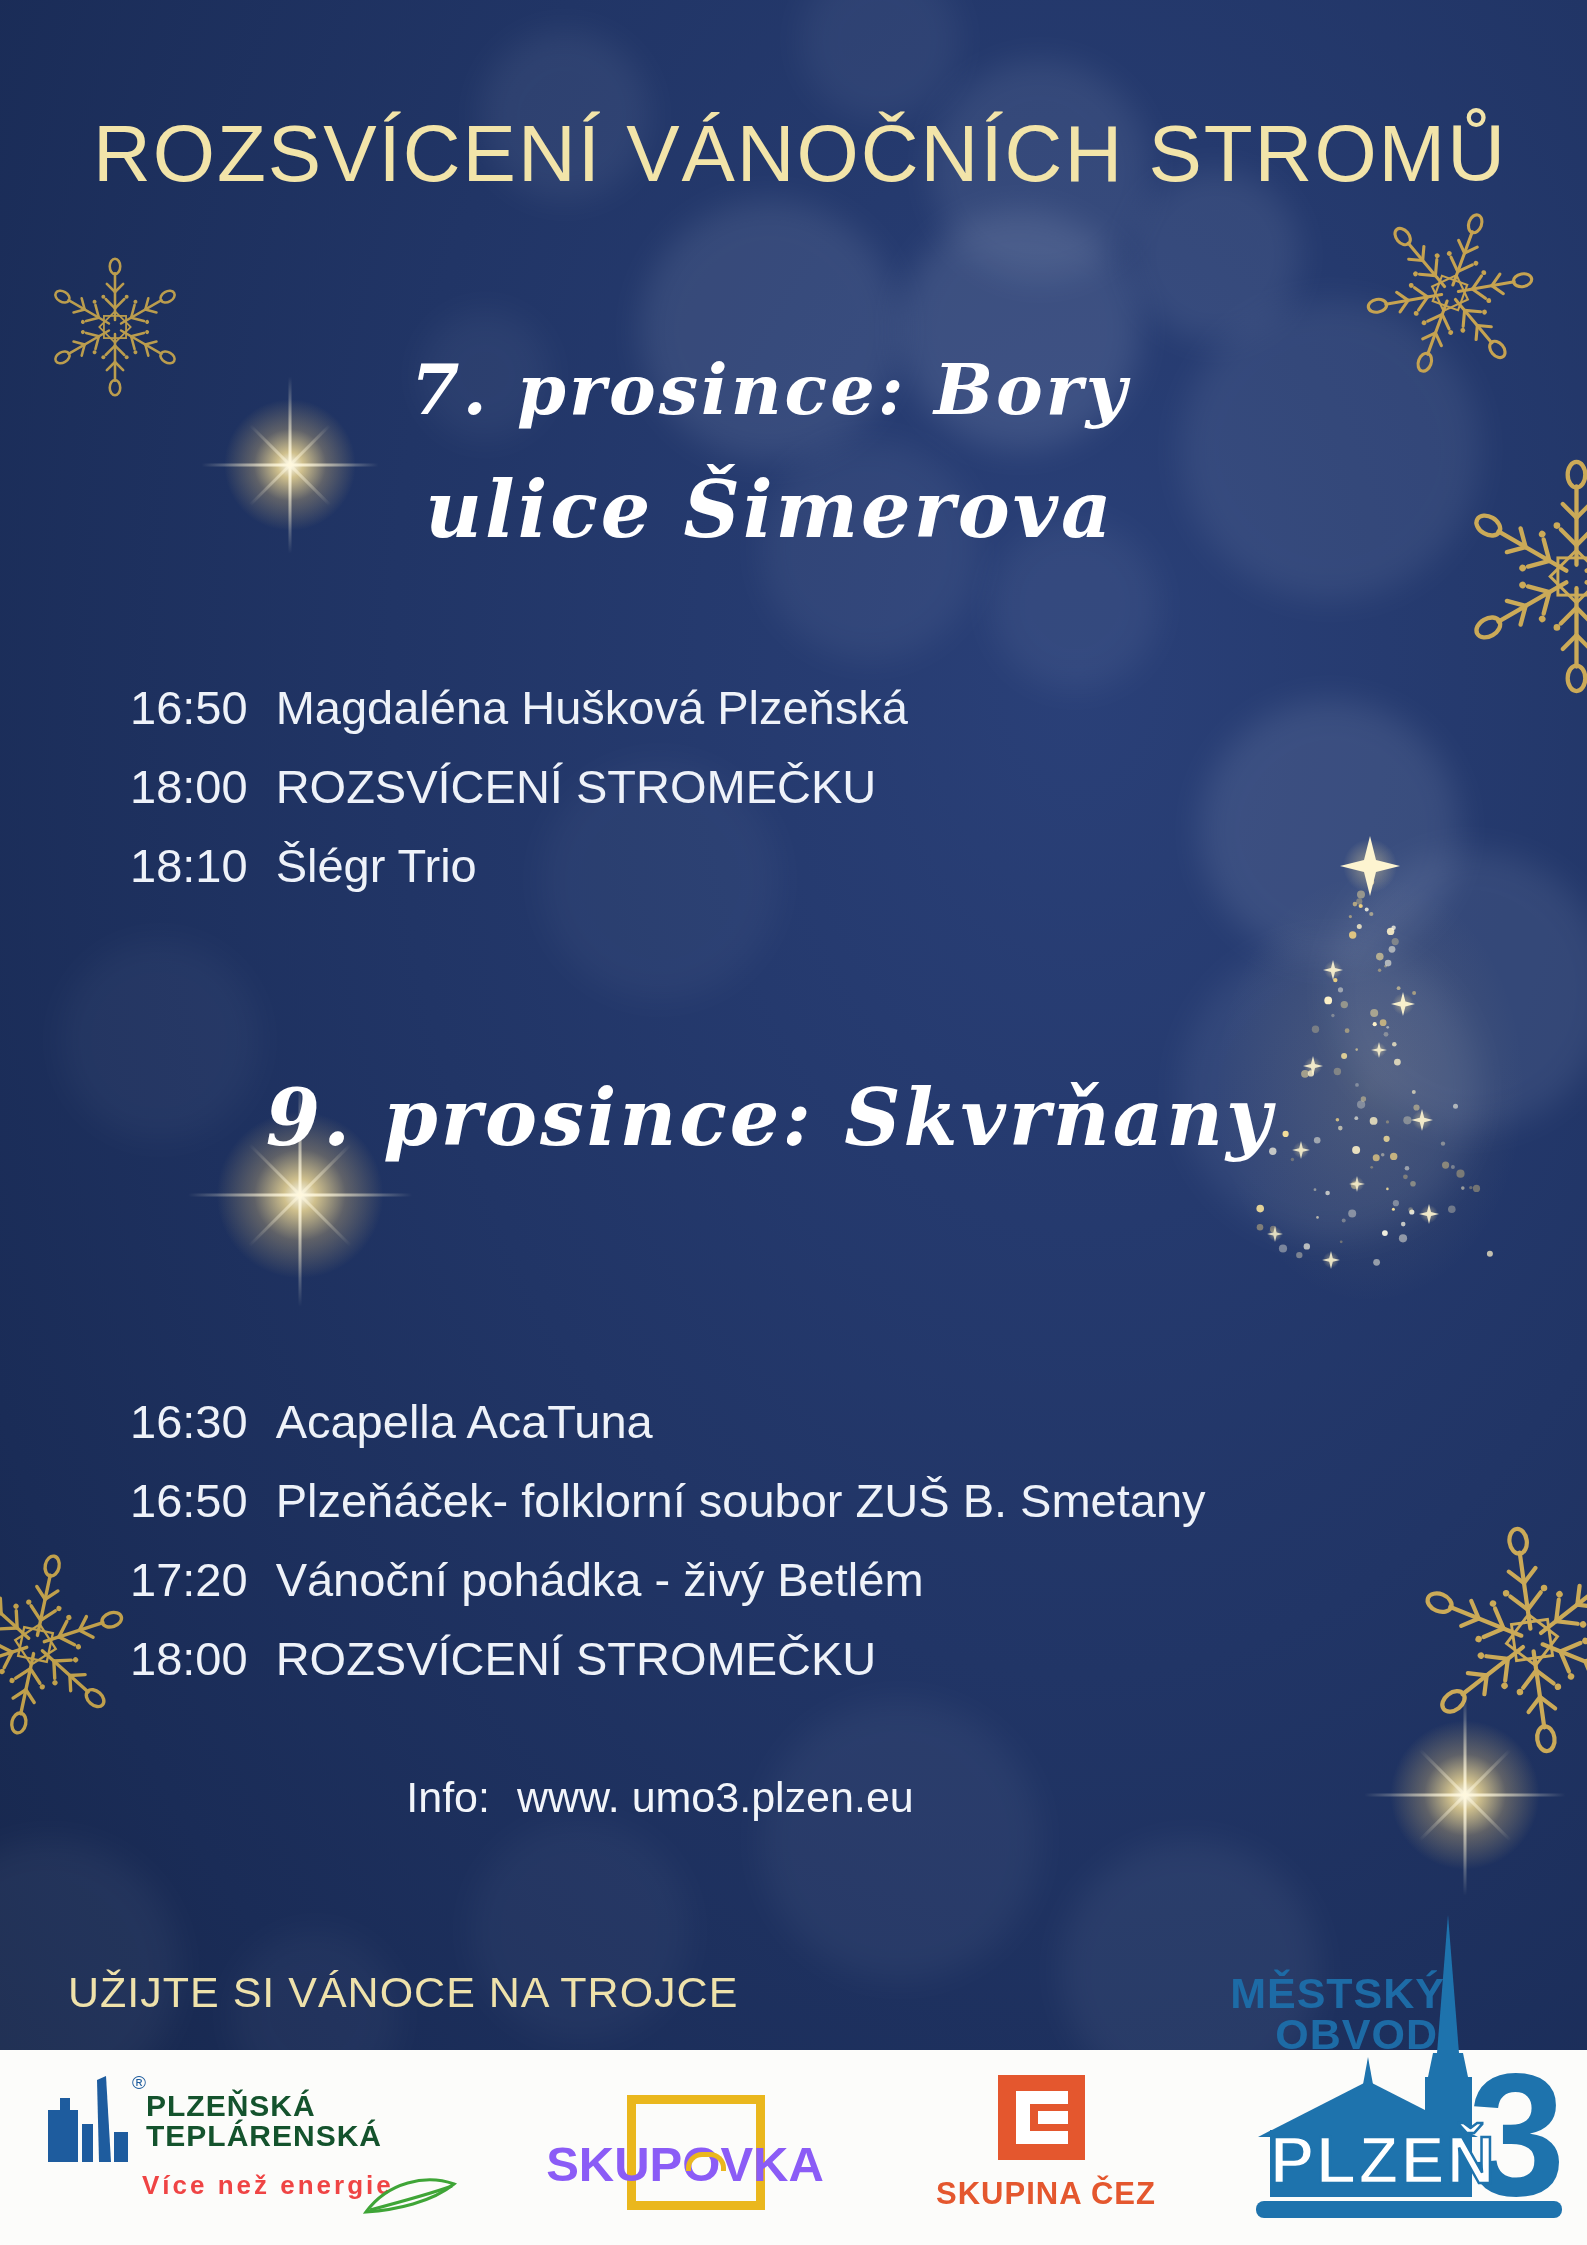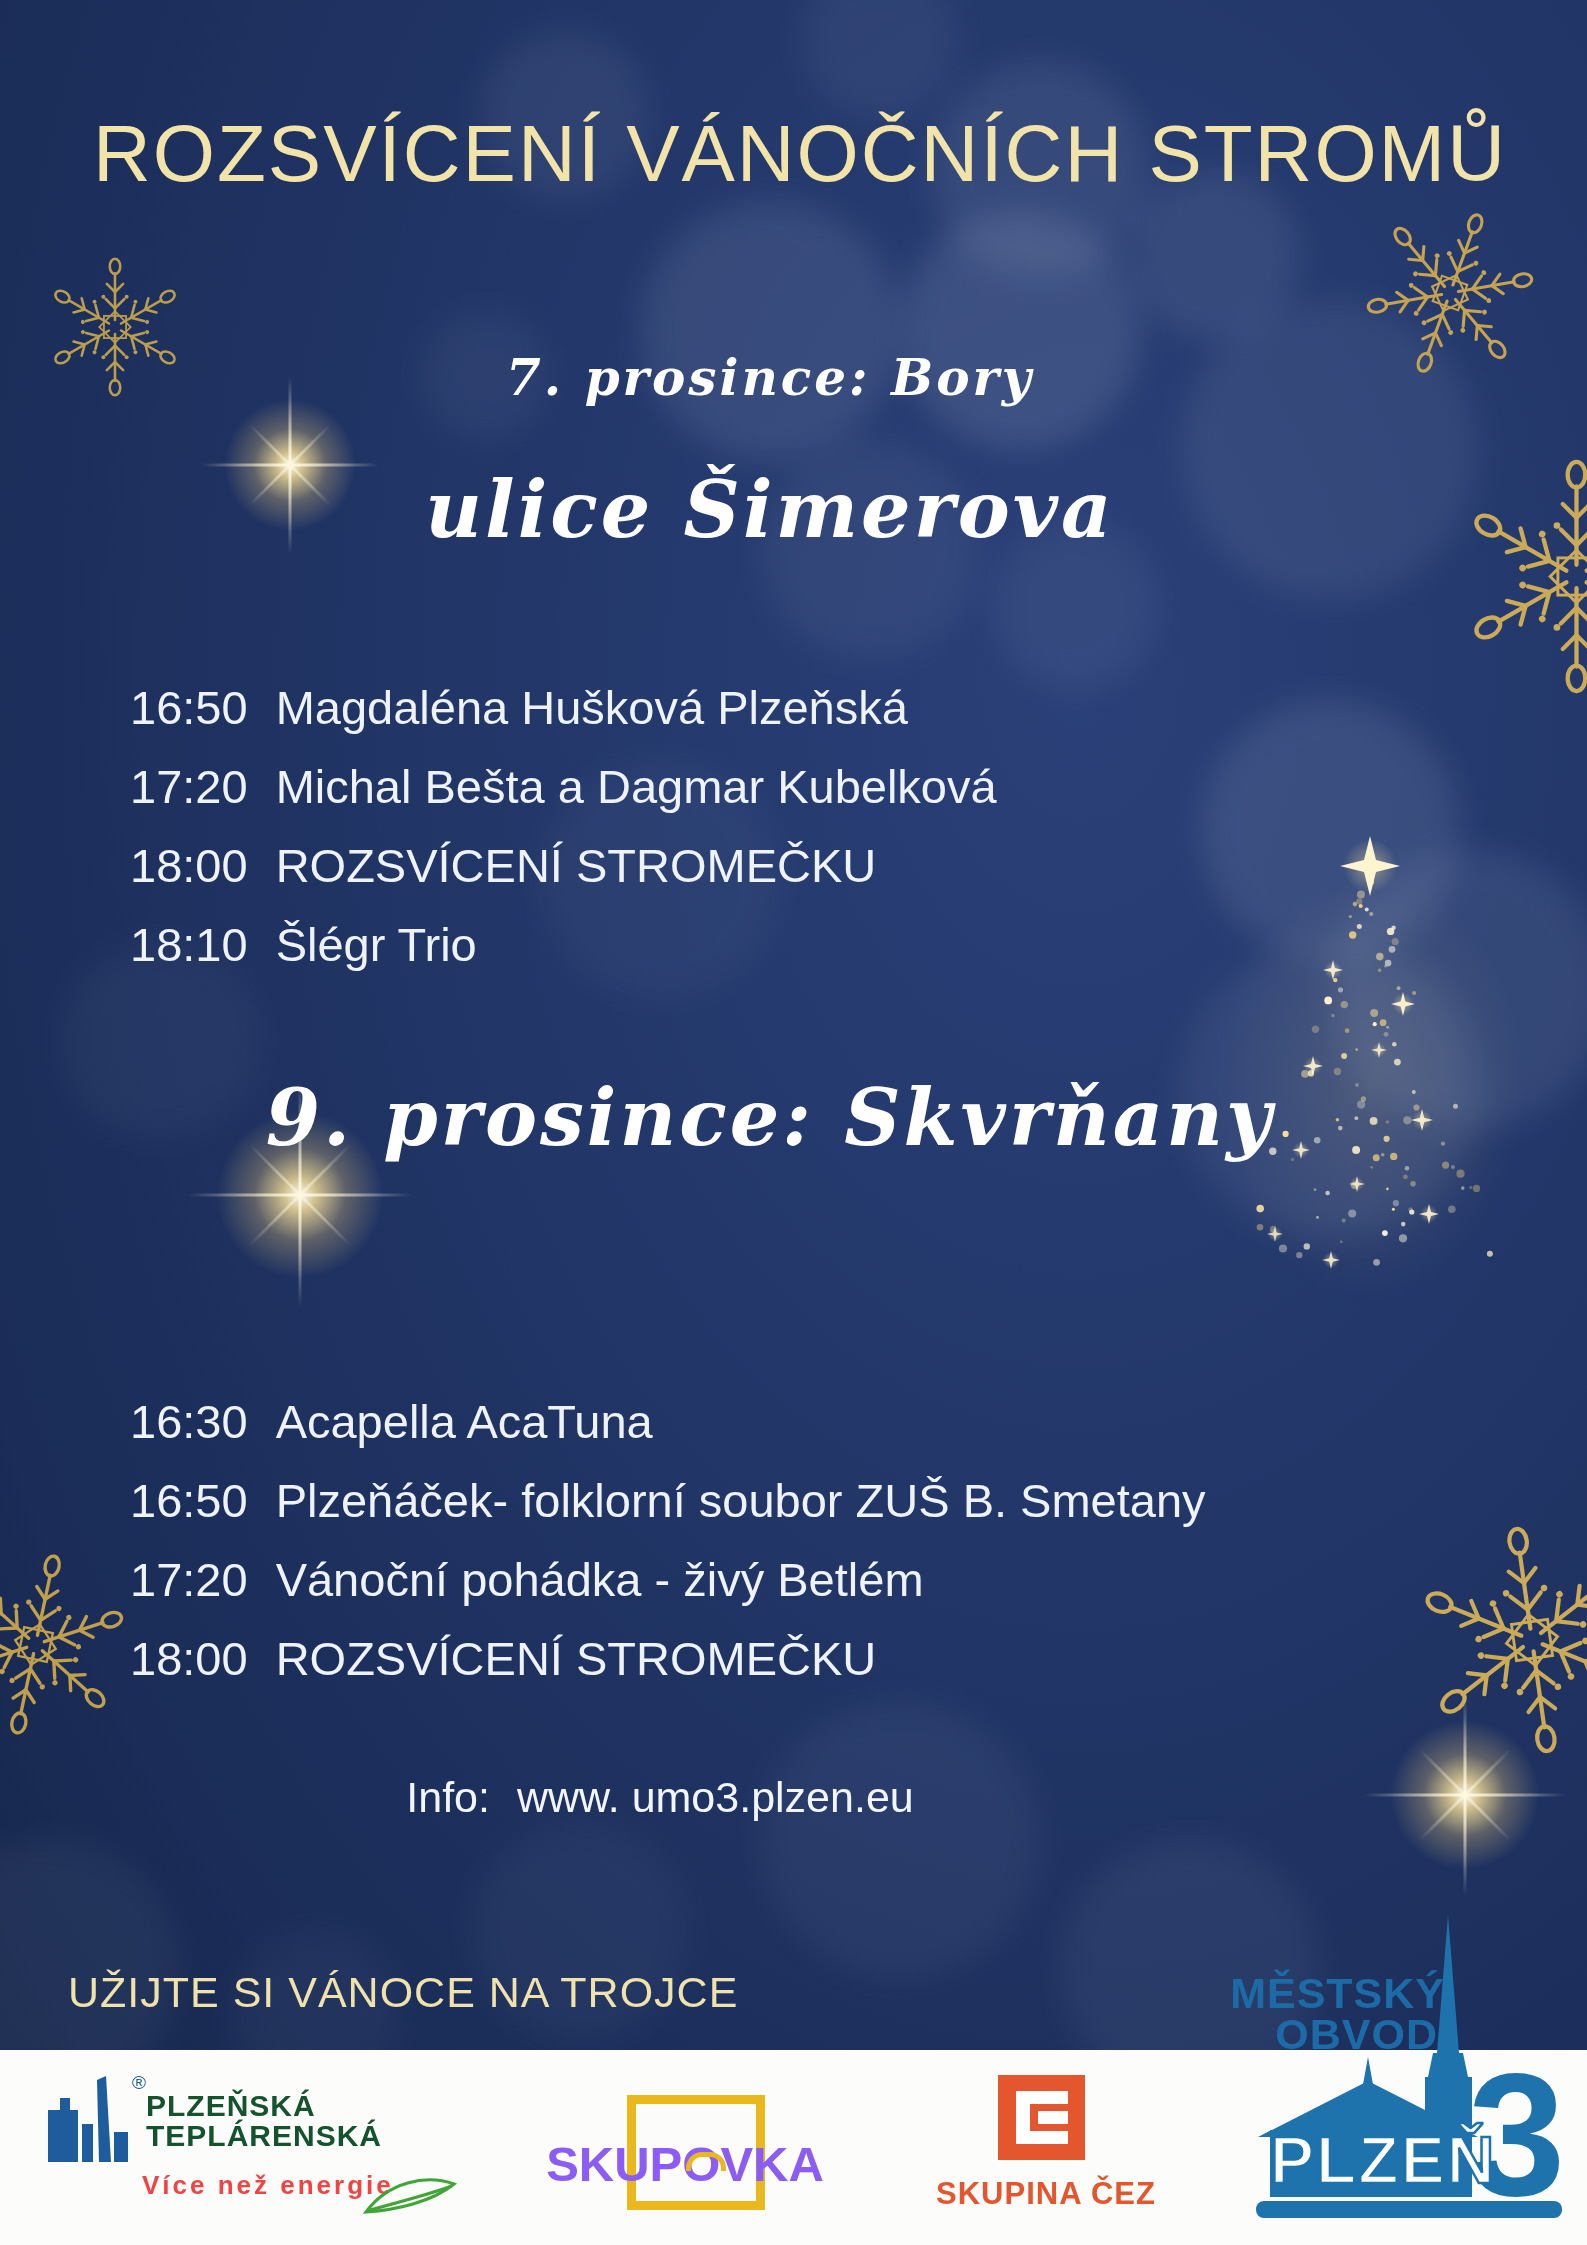--- a/index.html
+++ b/index.html
@@ -17,21 +17,21 @@
   .glow .ray{position:absolute;left:50%;top:50%;width:3px;height:118%;
     background:linear-gradient(to bottom, rgba(255,246,214,0) 0%, rgba(255,248,222,.95) 50%, rgba(255,246,214,0) 100%);
     transform:translate(-50%,-50%);}
   .glow .ray.h{transform:translate(-50%,-50%) rotate(90deg);}
   .glow .ray.d1{transform:translate(-50%,-50%) rotate(45deg);height:75%;opacity:.65;}
   .glow .ray.d2{transform:translate(-50%,-50%) rotate(-45deg);height:75%;opacity:.65;}
   .title{position:absolute;left:13px;right:0;top:108px;text-align:center;
     font-size:80px;letter-spacing:2px;color:#f2e4a9;font-weight:400;white-space:nowrap;}
   .script{position:absolute;left:210px;width:1120px;text-align:center;color:#ffffff;
     font-family:"DejaVu Serif",serif;font-style:italic;font-weight:700;letter-spacing:3px;white-space:nowrap;}
-  .h1a{top:348px;font-size:50px;}
+  .h1a{top:348px;font-size:70px;}
   .h1b{top:464px;font-size:78px;}
   .h2a{top:1072px;font-size:78px;}
   .h2b{top:1190px;font-size:78px;}
   .schedule{position:absolute;left:130px;color:#eef2f9;font-size:47px;line-height:79px;white-space:nowrap;}
   .sched1{top:668px;}
   .sched2{top:1382px;}
   .srow .time{margin-right:28px;}
   .info{position:absolute;left:130px;width:1060px;top:1758px;text-align:center;
     color:#f2f5fa;font-size:43px;line-height:78px;white-space:nowrap;}
   .info .lbl{margin-right:27px;}
@@ -269,23 +269,20 @@
   <div class="title z3">ROZSVÍCENÍ VÁNOČNÍCH STROMŮ</div>
 
   <div class="script h1a z3">7. prosince: Bory</div>
   <div class="script h1b z3">ulice Šimerova</div>
 
   <div class="schedule sched1 z3">
     <div class="srow">
       <span class="time">16:50</span><span>Magdaléna Hušková Plzeňská</span>
     </div>
     <div class="srow">
-      <span class="time">17:20</span><span>Michal Bešta a Dagmar Kubelková</span>
-    </div>
-    <div class="srow">
       <span class="time">18:00</span><span>ROZSVÍCENÍ STROMEČKU</span>
     </div>
     <div class="srow">
       <span class="time">18:10</span><span>Šlégr Trio</span>
     </div>
   </div>
 
   <div class="script h2a z3">9. prosince: Skvrňany</div>
 
   <div class="schedule sched2 z3">

